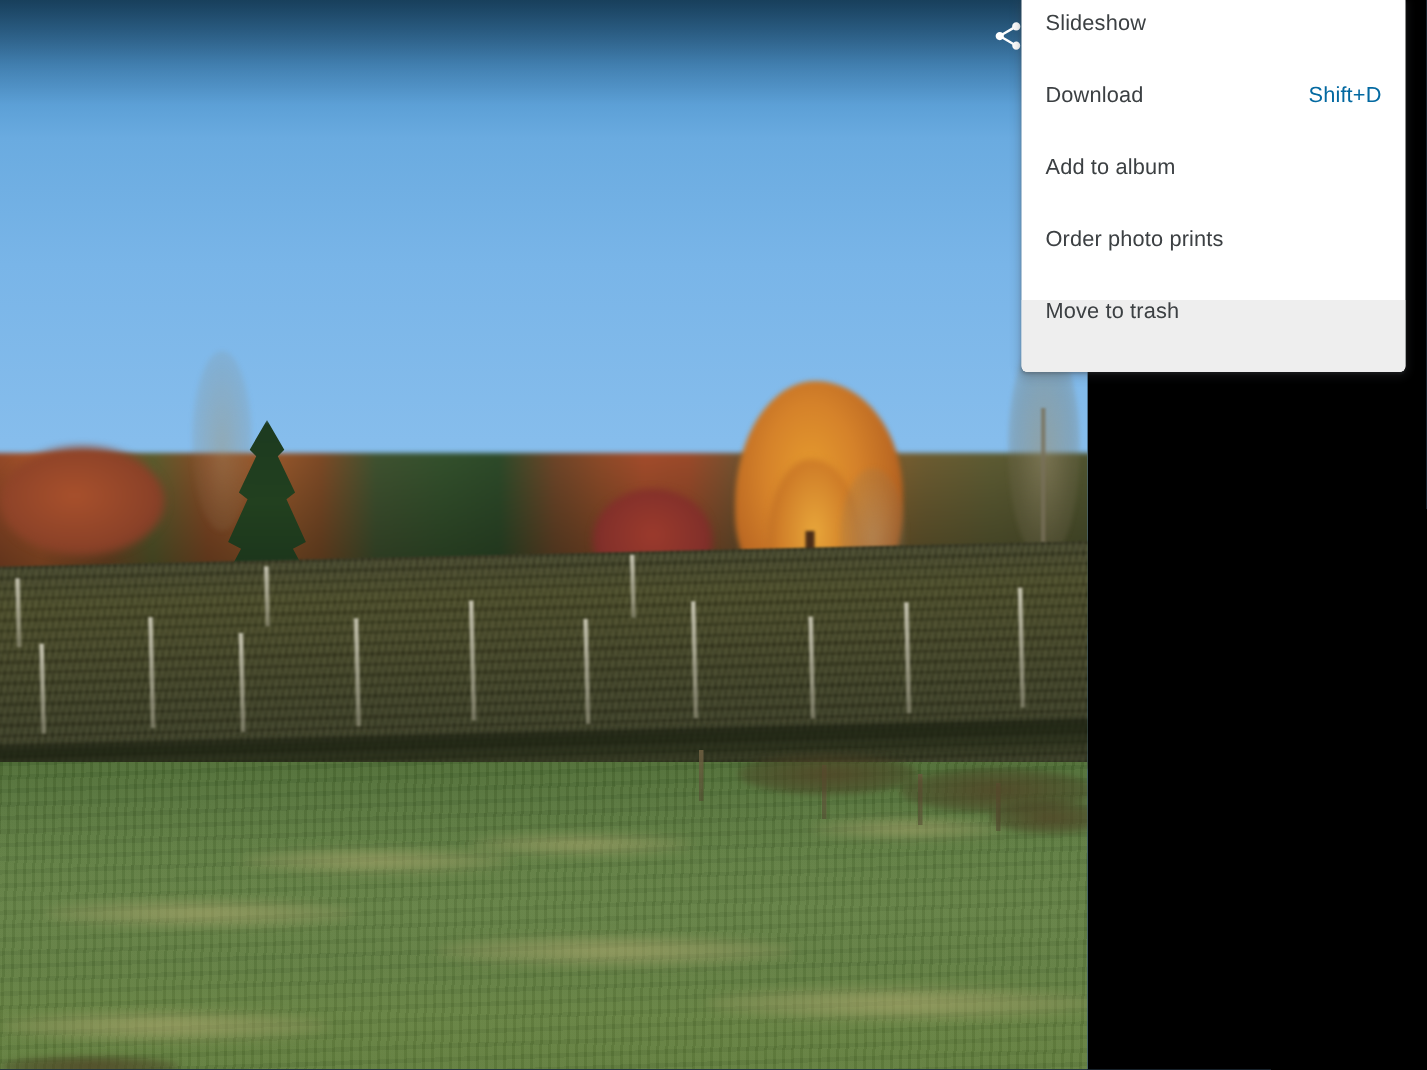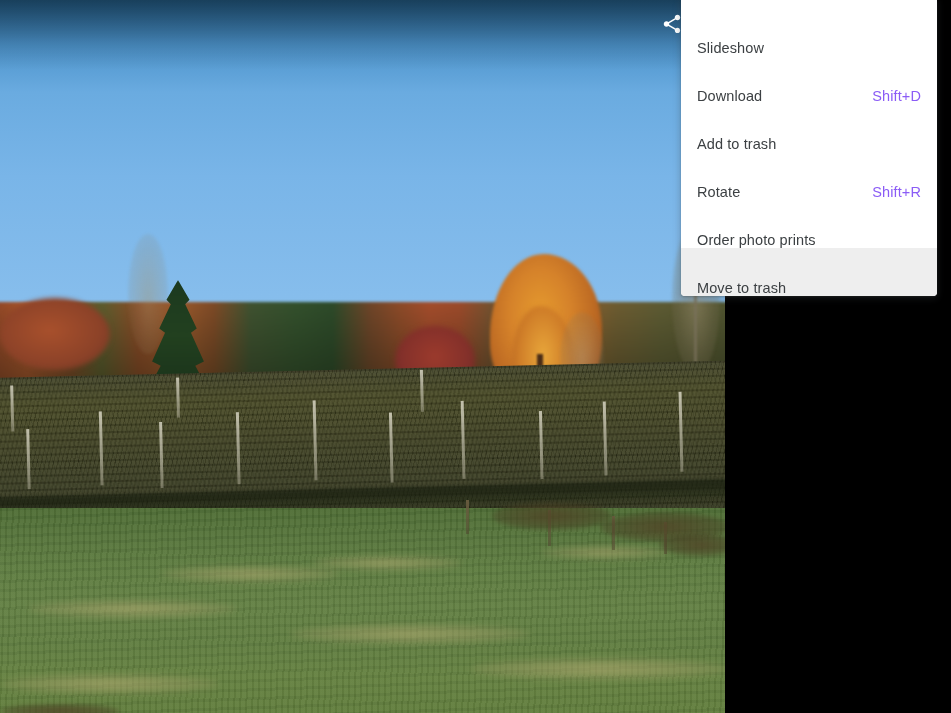--- a/index.html
+++ b/index.html
@@ -344,35 +344,35 @@
     border-radius: 0 0 4px 4px;
     box-shadow: 0 2px 6px 2px rgba(60,64,67,0.22), 0 1px 2px 0 rgba(60,64,67,0.30);
     padding: 8px 0 0 0;
     z-index: 20;
     overflow: hidden;
   }
   .menu-item {
     position: relative;
     height: 48px;
     display: flex;
-    align-items: flex-end;
+    align-items: flex-start;
     padding: 0 16px 0 16px;
     font-size: 14.5px;
     color: #3c4043;
     cursor: pointer;
     box-sizing: border-box;
     white-space: nowrap;
   }
   .menu-item .label {
     flex: 1 1 auto;
     letter-spacing: 0.1px;
   }
   .menu-item .shortcut {
     flex: 0 0 auto;
-    color: #8b5cf6;
+    color: #0369a1;
     font-size: 14.5px;
     padding-left: 16px;
     letter-spacing: 0.1px;
   }
   .menu-item.hover {
     background: #eeeeee;
   }
 
   
 </style>
@@ -451,25 +451,21 @@
 
   <div class="menu" id="menu-root">
       <div class="menu-item">
         <span class="label">Slideshow</span>
       </div>
       <div class="menu-item">
         <span class="label">Download</span>
         <span class="shortcut">Shift+D</span>
       </div>
       <div class="menu-item">
-        <span class="label">Add to trash</span>
-      </div>
-      <div class="menu-item">
-        <span class="label">Rotate</span>
-        <span class="shortcut">Shift+R</span>
+        <span class="label">Add to album</span>
       </div>
       <div class="menu-item">
         <span class="label">Order photo prints</span>
       </div>
       <div class="menu-item hover">
         <span class="label">Move to trash</span>
       </div>
     </div>
 
 </div>

